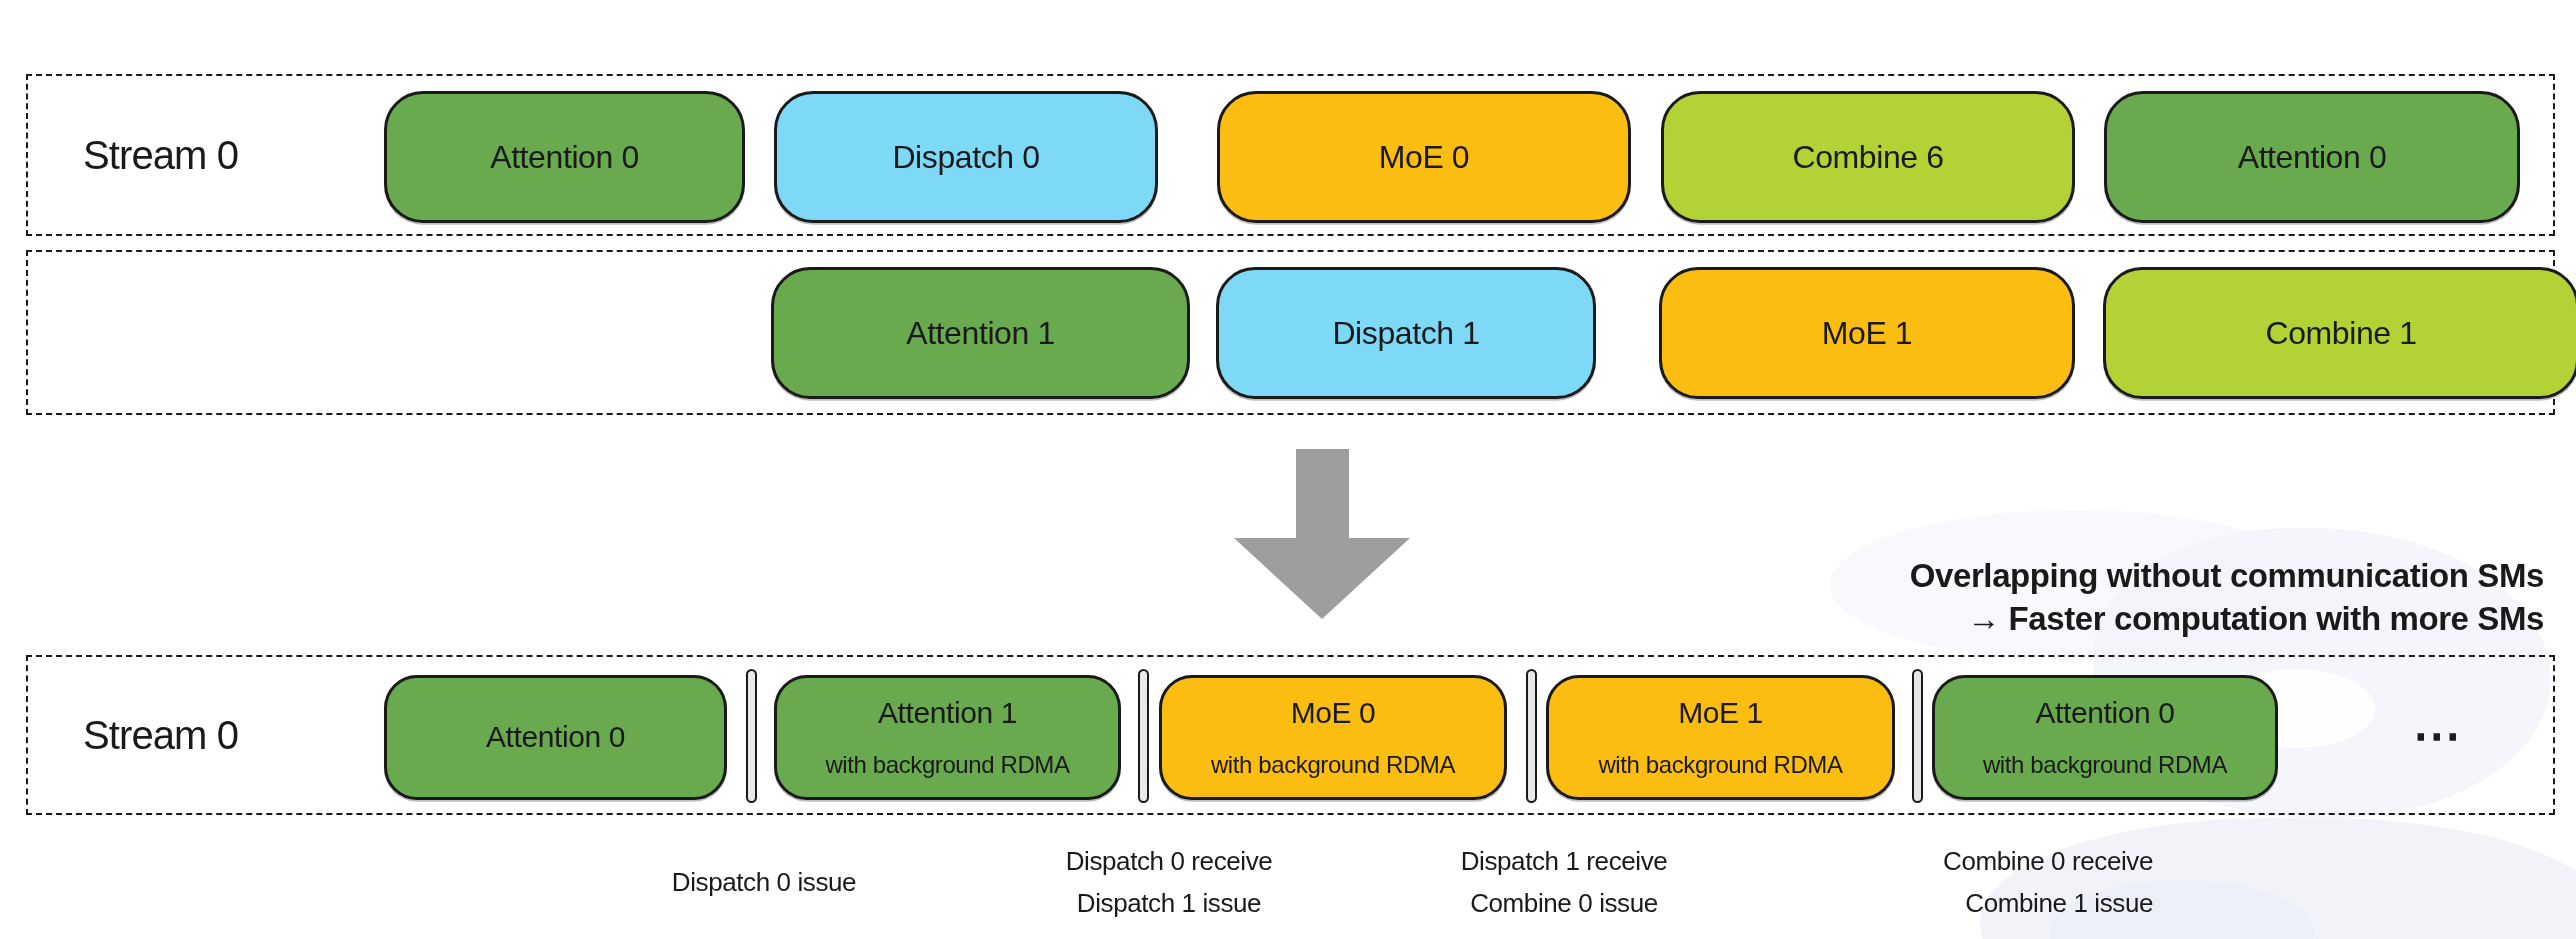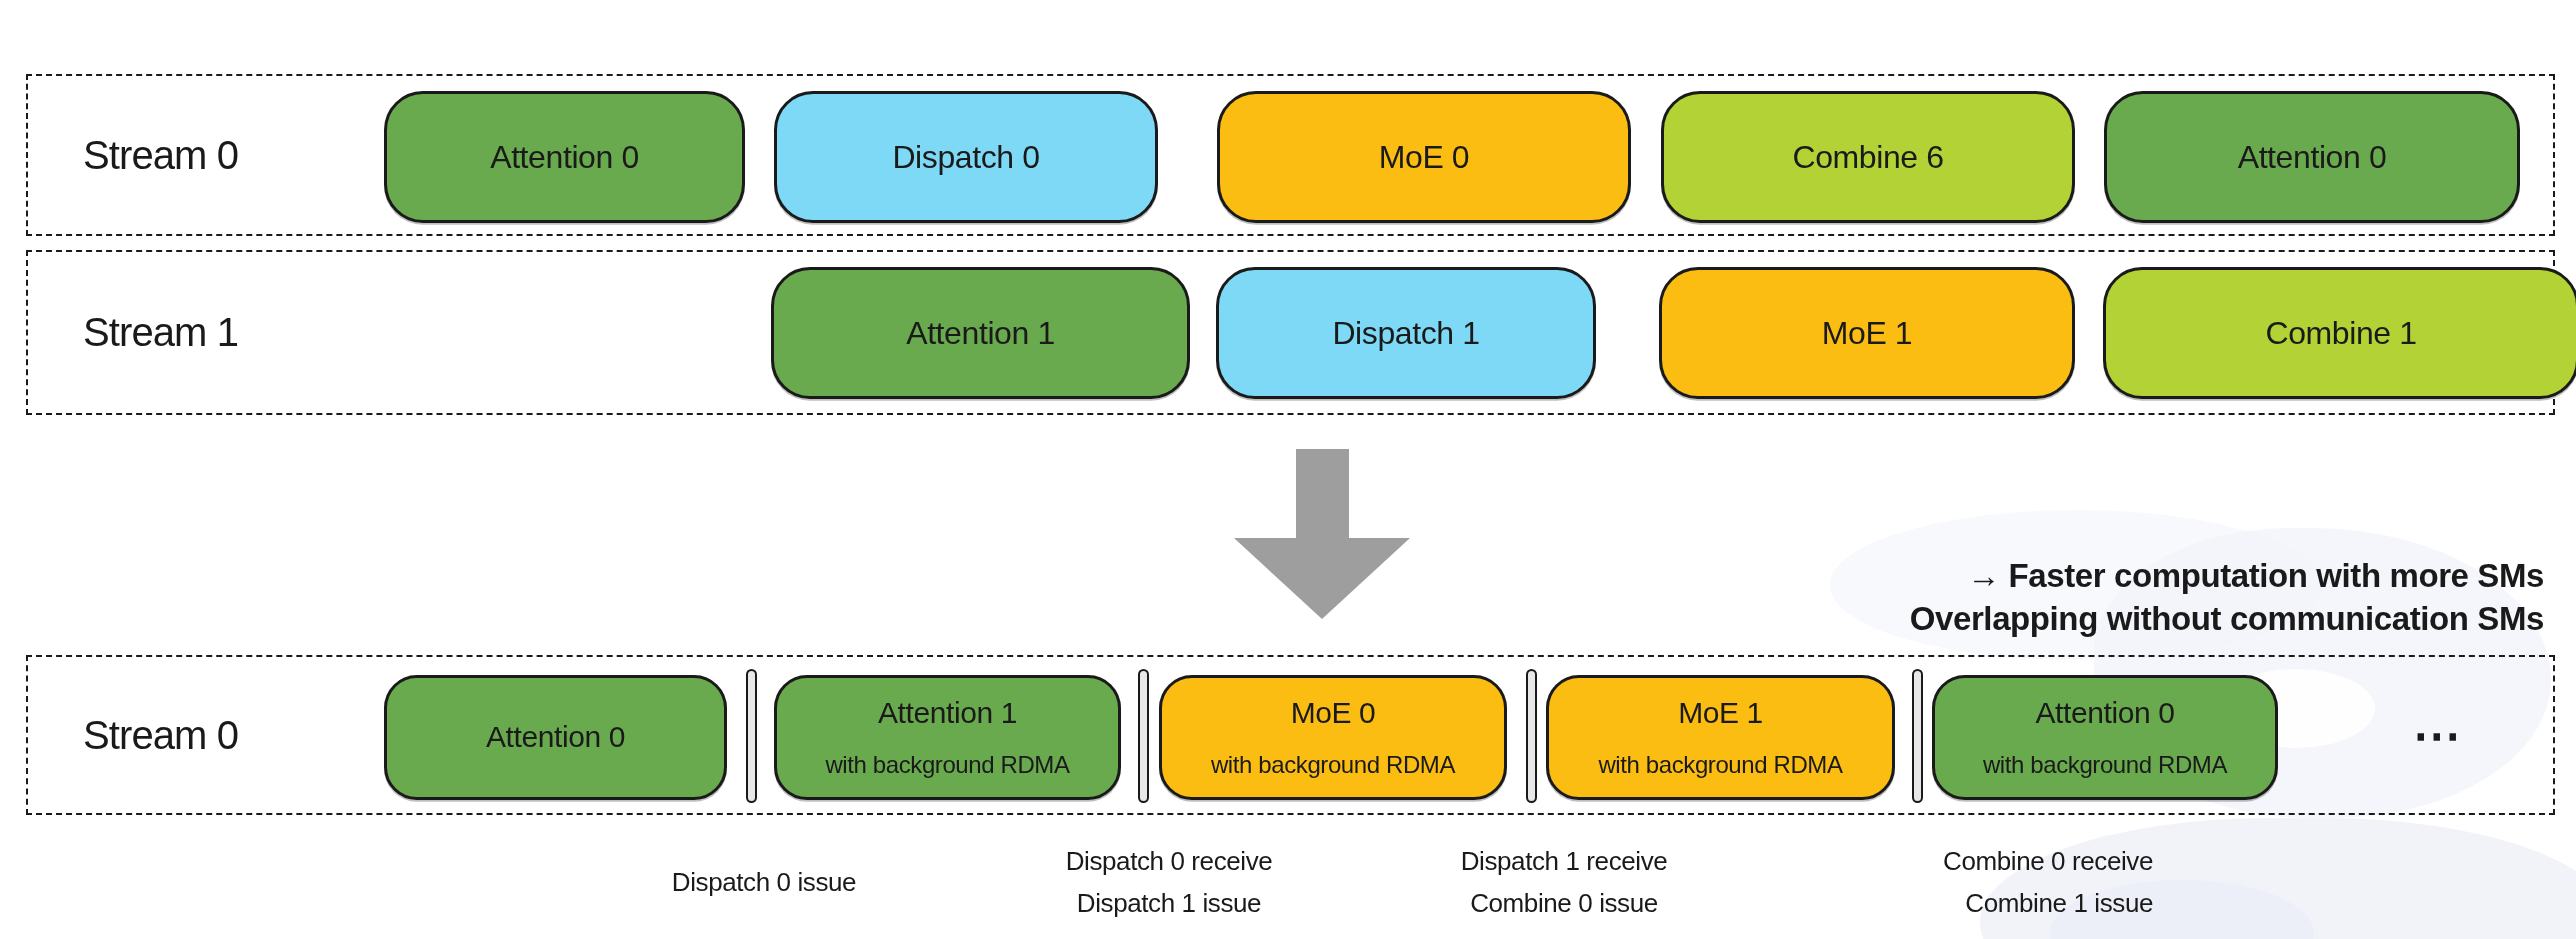--- a/index.html
+++ b/index.html
@@ -104,43 +104,42 @@
     </div>
     <div class="block tall combine" style="left:1633px;width:414px;">
       <span class="blk-label">Combine 6</span>
     </div>
     <div class="block tall attention" style="left:2076px;width:416px;">
       <span class="blk-label">Attention 0</span>
     </div>
   </div>
 
   <div class="stream-box row2 rowtall">
-    <div class="stream-label">Stream 1</div>
     <div class="block tall attention" style="left:743px;width:419px;">
       <span class="blk-label">Attention 1</span>
     </div>
     <div class="block tall dispatch" style="left:1188px;width:380px;">
       <span class="blk-label">Dispatch 1</span>
     </div>
     <div class="block tall moe" style="left:1631px;width:416px;">
       <span class="blk-label">MoE 1</span>
     </div>
     <div class="block tall combine" style="left:2075px;width:476px;">
       <span class="blk-label">Combine 1</span>
     </div>
   </div>
 
   <div class="arrow">
     <div class="arrow-shaft"></div>
     <div class="arrow-head"></div>
   </div>
 
   <div class="bottom-title">
+    <div>Overlapping without communication SMs</div>
     <div>→ Faster computation with more SMs</div>
-    <div>Overlapping without communication SMs</div>
   </div>
 
   <div class="stream-box row3">
     <div class="stream-label">Stream 0</div>
     <div class="block attention" style="left:356px;width:343px;">
       <span class="blk-label">Attention 0</span>
     </div>
     <div class="separator" style="left:718px;"></div>
     <div class="block attention" style="left:746px;width:347px;">
       <span class="blk-label">Attention 1</span>

